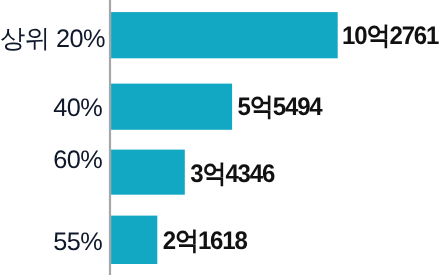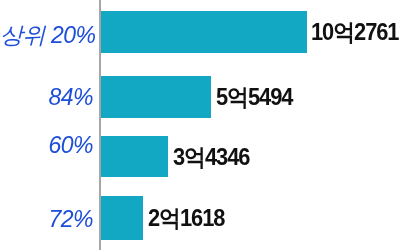--- a/index.html
+++ b/index.html
@@ -35,27 +35,26 @@
     position: absolute;
     left: 0;
     width: 400px;
   }
 
   .cat-label {
     position: absolute;
     left: 0px;
     width: 93px;
     text-align: right;
-    color: #1d4ed8;
+    color: #0f172a;
     font-size: 23px;
     font-weight: 400;
     letter-spacing: -0.5px;
     white-space: nowrap;
     line-height: 1;
-    font-style: italic;
   }
 
   .bar {
     position: absolute;
     left: 101px;
     background: #12a8c4;
   }
 
   .value-label {
     position: absolute;
@@ -76,30 +75,30 @@
 
   <div class="axis-line"></div>
 
   <div class="bar-row">
     <span class="cat-label" style="top:24px;">상위 20%</span>
     <div class="bar" style="top:11px; height:42px; width:206px;"></div>
     <span class="value-label" style="left:311px; top:21px;">10억2761</span>
   </div>
 
   <div class="bar-row">
-    <span class="cat-label" style="top:86px;">84%</span>
+    <span class="cat-label" style="top:86px;">40%</span>
     <div class="bar" style="top:76px; height:42px; width:110px;"></div>
     <span class="value-label" style="left:216px; top:86px;">5억5494</span>
   </div>
 
   <div class="bar-row">
     <span class="cat-label" style="top:134px;">60%</span>
     <div class="bar" style="top:136px; height:41px; width:67px;"></div>
     <span class="value-label" style="left:173px; top:146px;">3억4346</span>
   </div>
 
   <div class="bar-row">
-    <span class="cat-label" style="top:208px;">72%</span>
+    <span class="cat-label" style="top:208px;">55%</span>
     <div class="bar" style="top:196px; height:44px; width:42px;"></div>
     <span class="value-label" style="left:148px; top:207px;">2억1618</span>
   </div>
 
 </div>
 
 </body></html>

